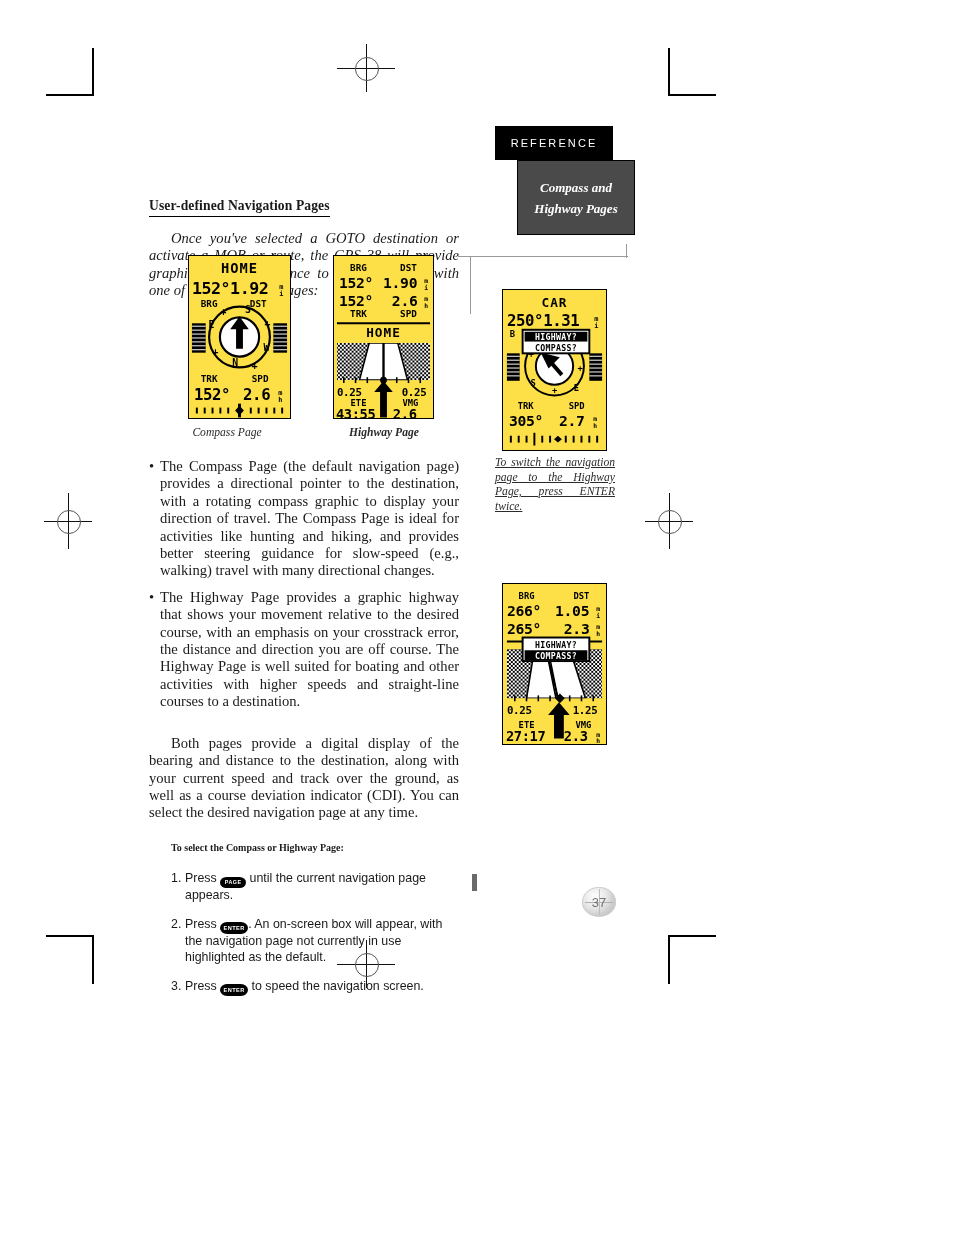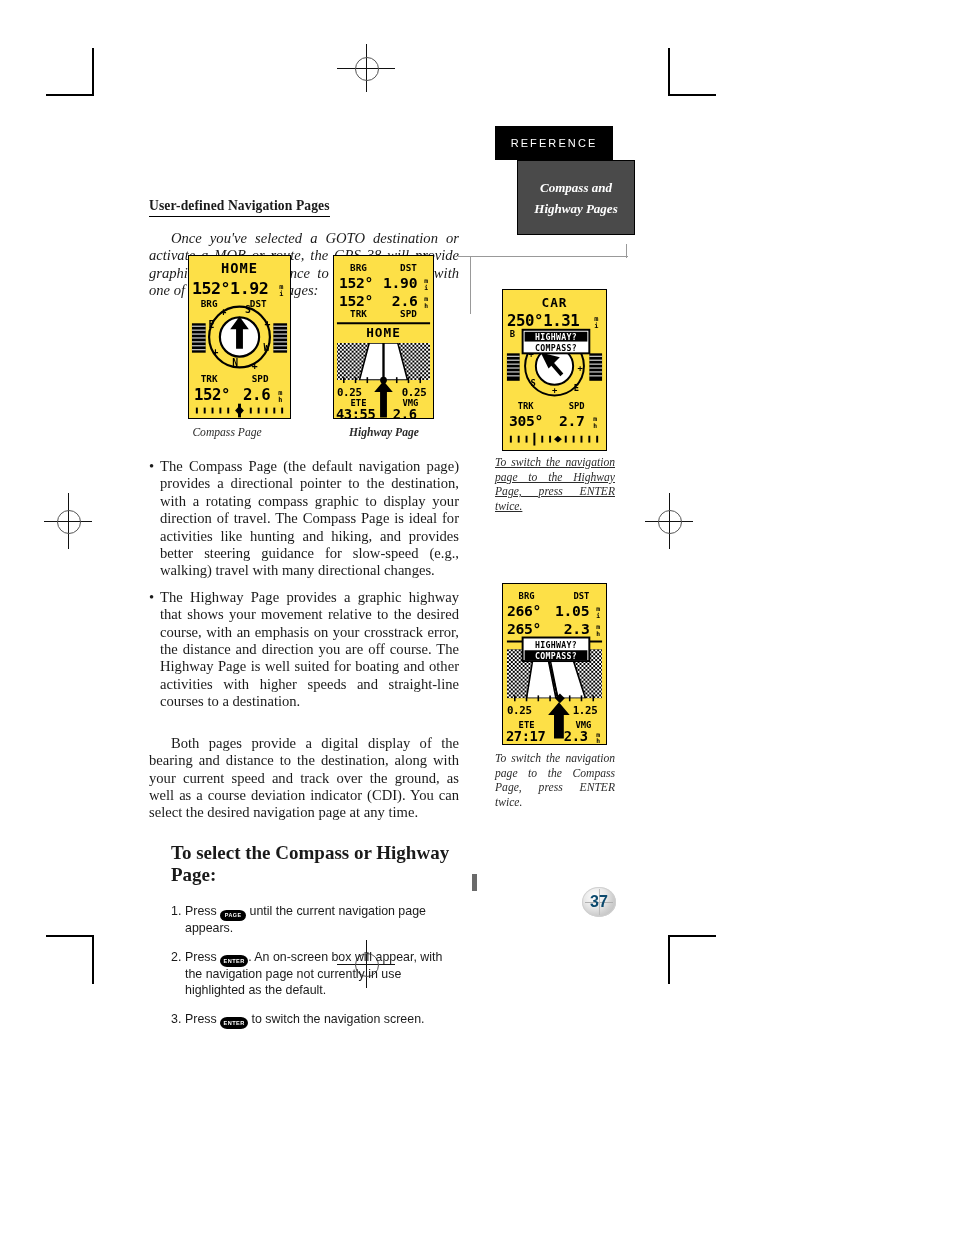--- a/index.html
+++ b/index.html
@@ -22,21 +22,21 @@
   .sect-head{font-weight:bold;font-size:13.6px;letter-spacing:.1px;
              border-bottom:1.4px solid #000;display:inline-block;padding-bottom:1px;
              line-height:1.25;}
   p.body{font-size:14.6px;line-height:17.4px;margin:0;text-align:justify;
          -webkit-hyphens:none;hyphens:none;}
   p.indent{text-indent:22px;}
   .bullets{margin:0;padding:0;list-style:none;}
   .bullets li{position:relative;padding-left:11px;font-size:14.6px;line-height:17.4px;
               text-align:justify;margin-bottom:9px;}
   .bullets li .dot{position:absolute;left:0;top:0;}
-  .subhead{font-weight:bold;font-size:19px;margin:0;padding-left:22px;
+  .subhead{font-weight:bold;font-size:10px;margin:0;padding-left:22px;
            font-family:"Liberation Serif", serif;}
 
   
   ol.steps{margin:0;padding:0;list-style:none;font-family:"Liberation Sans", sans-serif;}
   ol.steps li{position:relative;padding-left:36px;font-size:12.4px;line-height:15.5px;
               margin-bottom:14px;}
   ol.steps li .num{position:absolute;left:22px;top:0;}
   .keycap{display:inline-block;vertical-align:-2px;background:#000;color:#fff;
           border-radius:7px / 6px;font-family:"Liberation Sans", sans-serif;
           font-weight:bold;text-align:center;letter-spacing:.5px;}
@@ -62,22 +62,22 @@
   .pagenum{position:absolute;left:582px;top:887px;width:34px;height:30px;
            display:flex;align-items:center;justify-content:center;}
   .pagenum .globe{position:absolute;left:0;top:0;width:34px;height:30px;border-radius:50%;
       background:
         radial-gradient(circle at 38% 32%, #ffffff 0%, #e8e8e8 38%, #cfcfcf 62%, #b4b4b4 100%);
       box-shadow:inset 0 0 0 1px #d0d0d0;}
   .pagenum .globe::before{content:"";position:absolute;left:3px;top:50%;width:28px;height:1px;
       background:#b0b0b0;}
   .pagenum .globe::after{content:"";position:absolute;left:50%;top:2px;width:1px;height:26px;
       background:#bdbdbd;}
-  .pagenum .n{position:relative;font-family:"Liberation Sans", sans-serif;font-weight:bold;
-              font-size:16px;color:#0c4a6e;}
+  .pagenum .n{position:relative;font-family:"Liberation Sans", sans-serif;font-weight:normal;
+              font-size:13px;color:#737373;}
 
   
   .gps{position:absolute;border:1.6px solid #000;background:#fde047;box-sizing:border-box;}
   .gps .lcd{position:absolute;left:0;top:0;width:100%;height:100%;}
   .fig-cap{position:absolute;font-family:"Liberation Serif", serif;font-style:italic;
            font-size:11.6px;color:#2b2b2b;text-align:center;}
   svg text{font-family:"DejaVu Sans Mono", monospace;}
 </style>
 </head>
 <body>
@@ -263,21 +263,20 @@
       <text x="62" y="160" font-size="14" font-weight="bold" letter-spacing="-0.3">2.3</text>
       <text x="95" y="155" font-size="6.5" font-weight="bold">m</text>
       <text x="95" y="162" font-size="6.5" font-weight="bold">h</text>
 
       <rect x="20" y="54" width="68" height="24" fill="#fff" stroke="#000" stroke-width="2"></rect>
       <text x="54" y="64.5" text-anchor="middle" font-size="8.4" font-weight="bold" fill="#000" letter-spacing="0.3">HIGHWAY?</text>
       <rect x="22" y="67" width="64" height="10" fill="#000"></rect>
       <text x="54" y="75.5" text-anchor="middle" font-size="8.4" font-weight="bold" fill="#fff" letter-spacing="0.3">COMPASS?</text>
     </svg>
   </div>
-  <div class="fig-cap" style="left:495px;top:752px;width:120px;text-align:justify;line-height:14.6px;">To switch the navigation page to the Compass Page, press ENTER twice.</div>
 
   <div class="pagenum">
     <div class="globe"></div>
     <div class="n">37</div>
   </div>
 
   <div id="maincol">
     <div class="sect-head">User-defined Navigation Pages</div>
     <p class="body indent" style="margin-top:13px;font-style:italic;">Once you've selected a GOTO destination or activate a MOB or route, the GPS 38 will provide graphic steering guidance to the destination with one of two navigation pages:</p>
   </div>
@@ -433,18 +432,18 @@
         <span class="keycap page">PAGE</span><span> until the current navigation page appears.</span>
       </li>
       <li>
         <span class="num">2.</span>
         <span>Press</span>
         <span class="keycap enter">ENTER</span><span>. An on-screen box will appear, with the navigation page not currently in use highlighted as the default.</span>
       </li>
       <li>
         <span class="num">3.</span>
         <span>Press</span>
-        <span class="keycap enter">ENTER</span><span> to switch the navigation screen.</span>
+        <span class="keycap enter">ENTER</span><span> to speed the navigation screen.</span>
       </li>
     </ol>
   </div>
 
 </div>
 
 </body></html>

